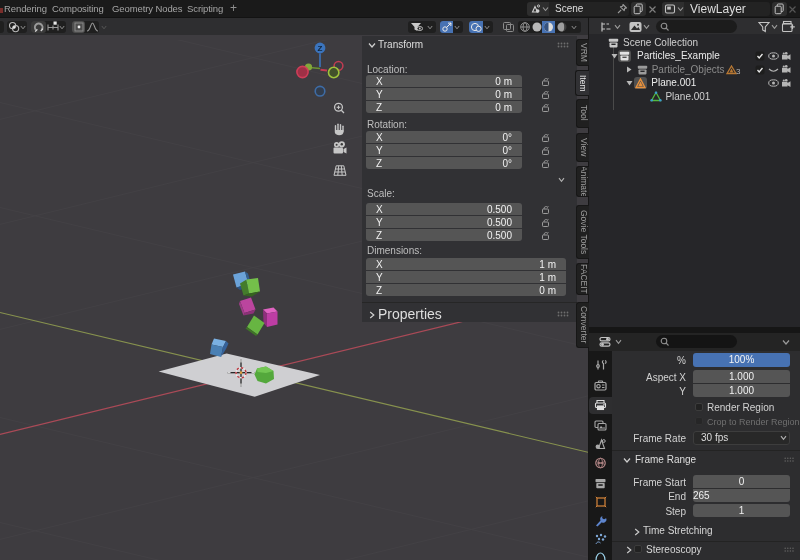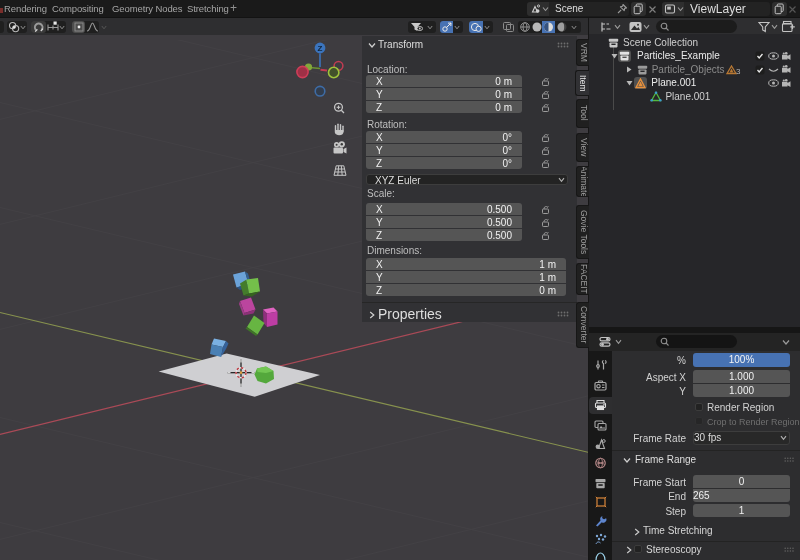--- a/index.html
+++ b/index.html
@@ -12,21 +12,21 @@
 .orow{position:absolute;left:0;width:100%;height:13.4px;line-height:13.4px;font-size:10px;color:#cfcfcf}
 </style></head>
 <body>
 <div id="root">
 
   <div class="a" style="left:0;top:0;width:800px;height:18px;background:#1a1a1a;border-bottom:1px solid #131313"></div>
   <div class="a" style="left:0;top:8px;width:3px;height:5px;background:#7a2d2a"></div>
   <div class="a tabtxt" style="left:4px;top:0">Rendering</div>
   <div class="a tabtxt" style="left:52px;top:0">Compositing</div>
   <div class="a tabtxt" style="left:112px;top:0">Geometry Nodes</div>
-  <div class="a tabtxt" style="left:187px;top:0">Stretching</div>
+  <div class="a tabtxt" style="left:187px;top:0">Scripting</div>
   <div class="a" style="left:227px;top:2px;width:13px;height:13px;color:#909090;font-size:12px;line-height:13px;text-align:center">+</div>
 
   <div class="a" style="left:527px;top:2px;width:22px;height:14px;background:#2e2e2e;border-radius:3px 0 0 3px"></div>
   <svg class="a" style="left:529px;top:3px" width="12" height="12" viewBox="0 0 12 12">
       <path d="M3.5 9 L6 3.5 L8.5 9 Z" fill="none" stroke="#cfcfcf" stroke-width="1.1"></path>
       <circle cx="8.7" cy="8" r="1.8" fill="#cfcfcf"></circle>
       <circle cx="9.5" cy="3" r="1.1" fill="none" stroke="#cfcfcf" stroke-width="0.9"></circle>
     </svg>
   <svg class="a" style="left:542px;top:6px" width="7" height="6" viewBox="0 0 7 6">
       <path d="M1 1.5 L3.5 4.5 L6 1.5" fill="none" stroke="#9a9a9a" stroke-width="1.1"></path>
@@ -297,21 +297,20 @@
         <span style="position:absolute;right:10px;top:1px">0°</span>
       </div>
     <div class="field" style="left:4px;top:108px;width:156px;height:12px">
         <span style="position:absolute;left:10px;top:1px">Y</span>
         <span style="position:absolute;right:10px;top:1px">0°</span>
       </div>
     <div class="field" style="left:4px;top:121px;width:156px;height:12px;border-radius:0 0 3px 3px">
         <span style="position:absolute;left:10px;top:1px">Z</span>
         <span style="position:absolute;right:10px;top:1px">0°</span>
       </div>
-    <div class="a" style="left:4px;top:138px;width:202px;height:11px;background:#232323;border:1px solid #3d3d3d;border-radius:3px;color:#dcdcdc;font-size:10px;line-height:11px;padding:0 0 0 8px">XYZ Euler</div>
     <svg class="a" style="left:196px;top:141px" width="7" height="6" viewBox="0 0 7 6">
         <path d="M1 1.2 L3.5 4.4 L6 1.2" fill="none" stroke="#b0b0b0" stroke-width="1.1"></path>
       </svg>
     <div class="lbl" style="left:5px;top:152px">Scale:</div>
     <div class="field" style="left:4px;top:167px;width:156px;height:12px;border-radius:3px 3px 0 0">
         <span style="position:absolute;left:10px;top:1px">X</span>
         <span style="position:absolute;right:10px;top:1px">0.500</span>
       </div>
     <div class="field" style="left:4px;top:180px;width:156px;height:12px">
         <span style="position:absolute;left:10px;top:1px">Y</span>
@@ -655,21 +654,21 @@
     <div class="a" style="left:81px;top:2px;width:97px;height:14px;background:#4772b3;border-radius:3px;color:#f4f4f4;text-align:center;line-height:14px">100%</div>
     <div class="lbl" style="right:114px;top:20.5px;color:#d2d2d2">Aspect X</div>
     <div class="a field" style="left:81px;top:18.5px;width:97px;height:13px;border-radius:3px 3px 0 0;text-align:center;line-height:13px">1.000</div>
     <div class="lbl" style="right:114px;top:34.5px;color:#d2d2d2">Y</div>
     <div class="a field" style="left:81px;top:32.5px;width:97px;height:13px;border-radius:0 0 3px 3px;text-align:center;line-height:13px">1.000</div>
     <div class="a" style="left:83px;top:52px;width:8px;height:8px;background:#222222;border:1px solid #3c3c3c;border-radius:2px"></div>
     <div class="a" style="left:95px;top:51px;color:#d2d2d2;white-space:nowrap">Render Region</div>
     <div class="a" style="left:83px;top:66px;width:8px;height:8px;background:#222222;border:1px solid #333333;border-radius:2px;opacity:0.55"></div>
     <div class="a" style="left:95px;top:65.5px;color:#6f6f6f;white-space:nowrap;font-size:9px">Crop to Render Region</div>
     <div class="lbl" style="right:114px;top:82px;color:#d2d2d2">Frame Rate</div>
-    <div class="a" style="left:81px;top:80px;width:97px;height:14px;background:#282828;border:1px solid #3d3d3d;border-radius:3px;color:#dcdcdc;line-height:12px;">30 fps</div>
+    <div class="a" style="left:81px;top:80px;width:97px;height:14px;background:#282828;border:1px solid #3d3d3d;border-radius:3px;color:#dcdcdc;line-height:12px;padding-left:7px">30 fps</div>
     <svg class="a" style="left:168px;top:84px" width="7" height="6" viewBox="0 0 7 6">
         <path d="M1 1.2 L3.5 4.4 L6 1.2" fill="none" stroke="#b0b0b0" stroke-width="1.1"></path>
       </svg>
     <div class="a" style="left:0;top:99px;width:188px;height:1px;background:#232323"></div>
     <svg class="a" style="left:11px;top:106px" width="8" height="7" viewBox="0 0 8 7">
         <path d="M1 1.5 L4 5 L7 1.5" fill="none" stroke="#d0d0d0" stroke-width="1.2"></path>
       </svg>
     <div class="a" style="left:23px;top:103px;color:#dedede">Frame Range</div>
     <svg class="a" style="left:172px;top:106px" width="10" height="7" viewBox="0 0 10 7">
         <g fill="#606060">

